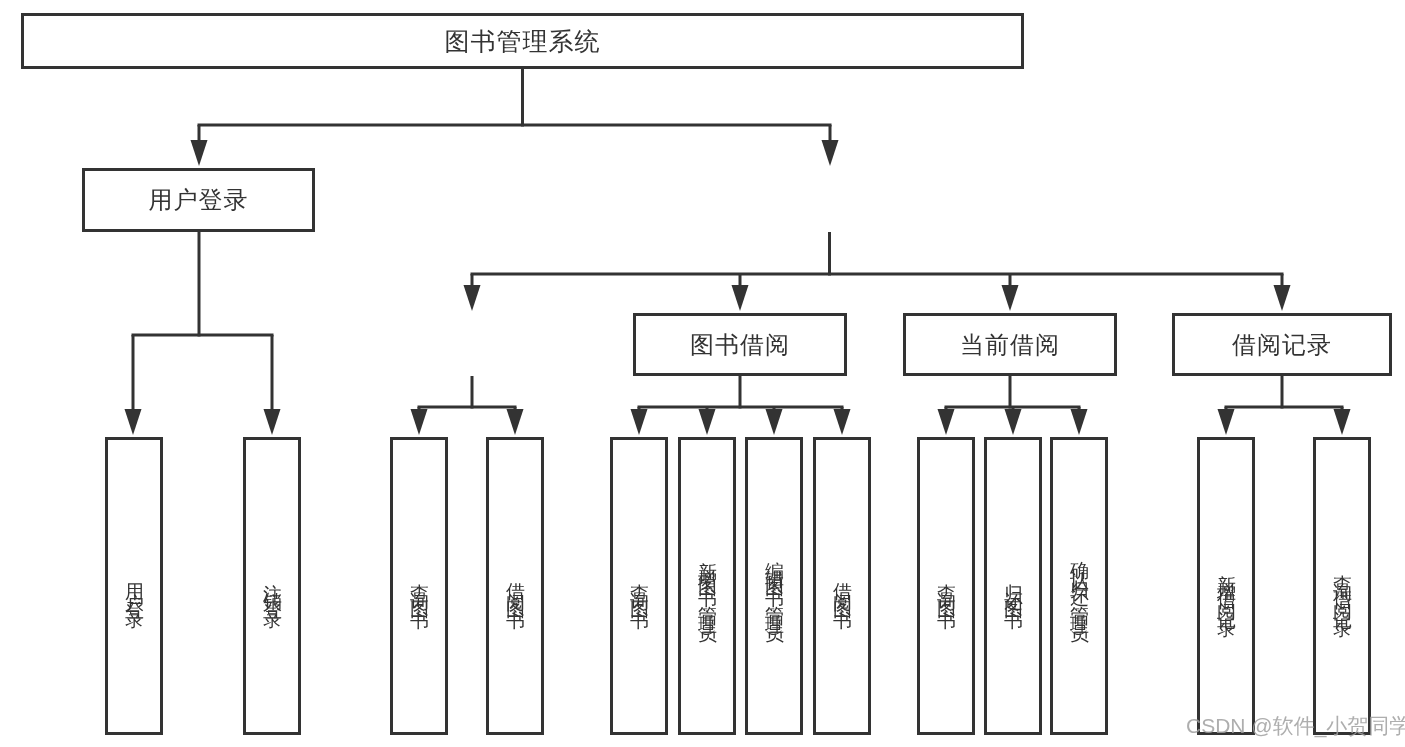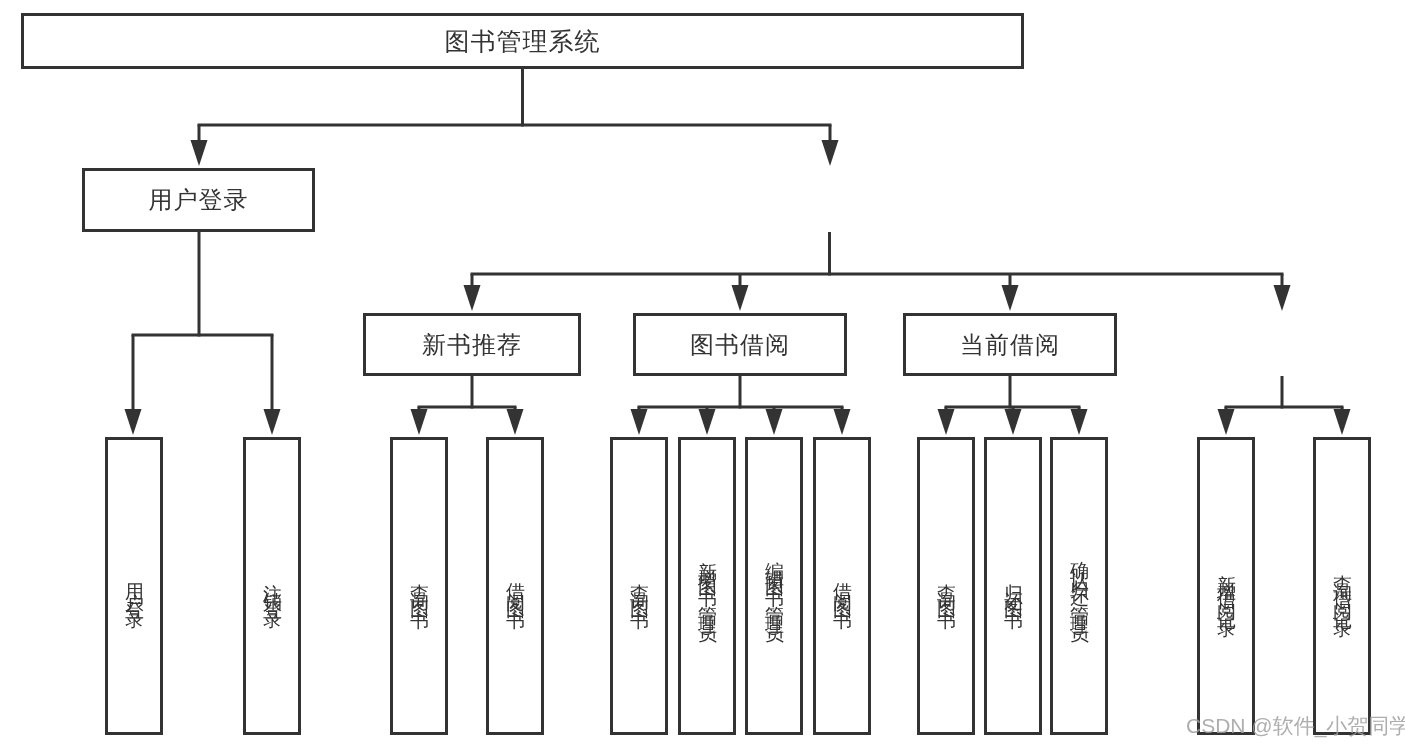--- a/index.html
+++ b/index.html
@@ -95,23 +95,23 @@
       <polygon points="1070.5,409 1087.5,409 1079,435"></polygon>
       <polygon points="1217.5,409 1234.5,409 1226,435"></polygon>
       <polygon points="1333.5,409 1350.5,409 1342,435"></polygon>
     </g>
   </svg>
 
   <div class="box rootbox" style="left:21px;top:13px;width:1003px;height:56px;">图书管理系统</div>
 
   <div class="box hbox" style="left:82px;top:168px;width:233px;height:64px;">用户登录</div>
 
-  <div class="box hbox" style="left:363px;top:313px;width:218px;height:63px;">新书推荐</div>
   <div class="box hbox" style="left:903px;top:313px;width:214px;height:63px;">当前借阅</div>
   <div class="box hbox" style="left:633px;top:313px;width:214px;height:63px;">图书借阅</div>
+  <div class="box hbox" style="left:1172px;top:313px;width:220px;height:63px;">借阅记录</div>
 
   <div class="box leaf" style="left:105px;">
     <span class="vtext">用户登录</span>
   </div>
   <div class="box leaf" style="left:243px;">
     <span class="vtext">注销登录</span>
   </div>
 
   <div class="box leaf" style="left:390px;">
     <span class="vtext">查询图书</span>

